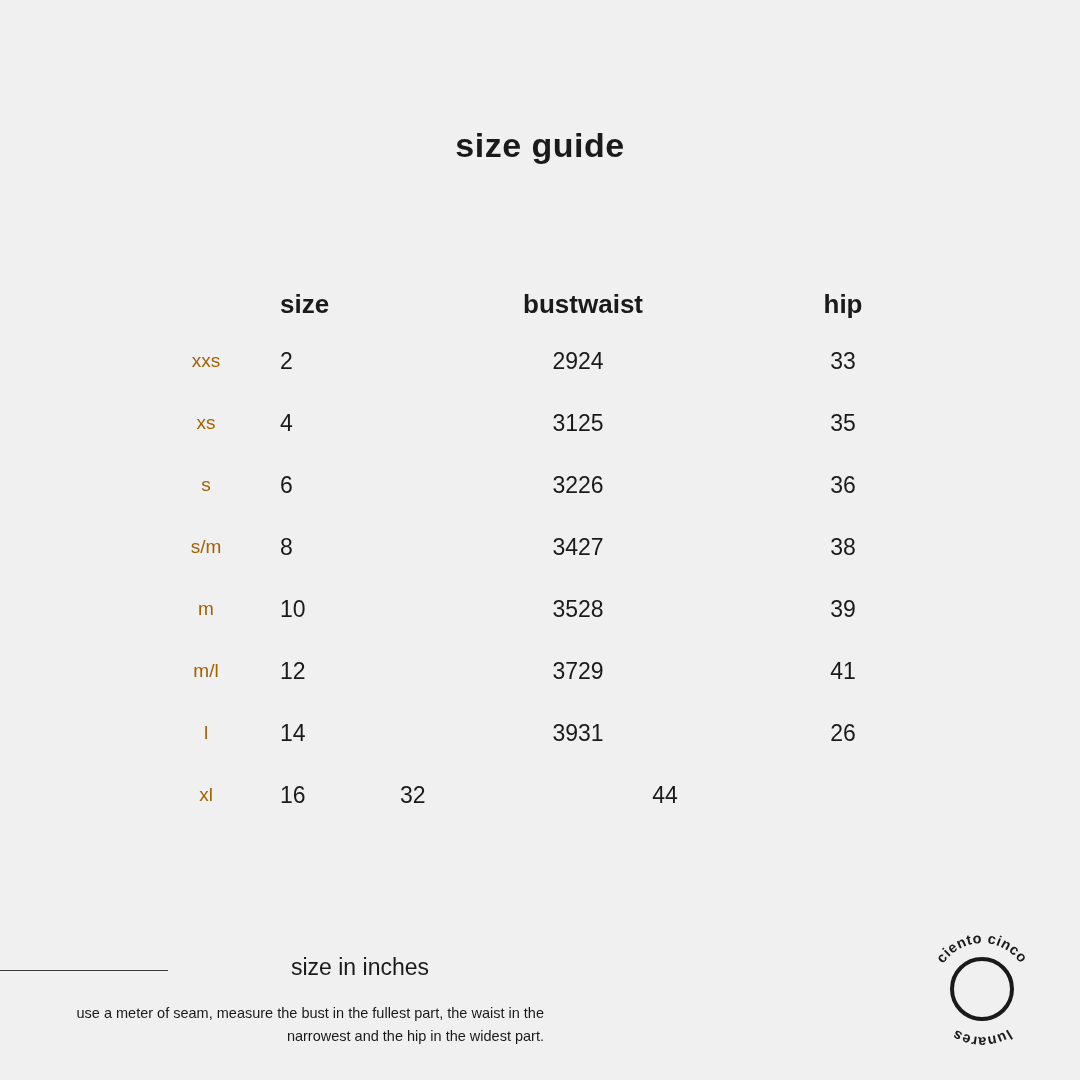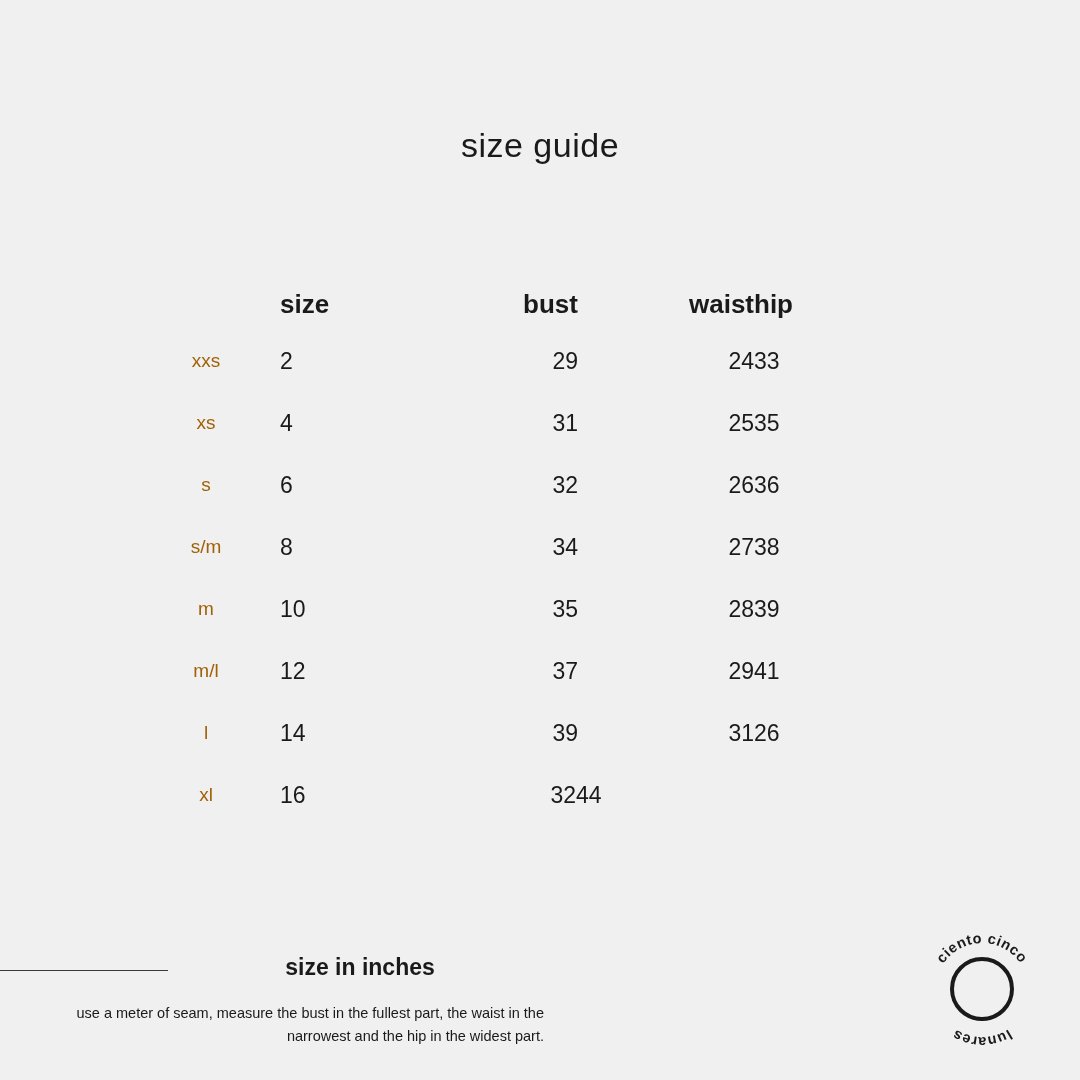--- a/index.html
+++ b/index.html
@@ -22,21 +22,21 @@
     height: 1080px;
   }
 
   .title {
     position: absolute;
     top: 126px;
     left: 0;
     width: 1080px;
     text-align: center;
     font-size: 34px;
-    font-weight: normal;
+    font-weight: bold;
     letter-spacing: 0.5px;
     box-sizing: border-box;
   }
 
   
   .table {
     position: absolute;
     top: 278px;
     left: 150px;
     width: 800px;
@@ -69,25 +69,25 @@
   .c-size {
     width: 120px;
     text-align: left;
   }
   .c-bust {
     width: 178px;
     text-align: right;
   }
   .c-waist {
     width: 176px;
-    text-align: right;
+    text-align: left;
   }
   .c-hip {
     width: 178px;
-    text-align: left;
+    text-align: center;
   }
 
   .head-row .c-size,
   .head-row .c-bust,
   .head-row .c-waist,
   .head-row .c-hip {
     font-weight: bold;
   }
 
   
@@ -99,21 +99,21 @@
     height: 1px;
     background: #3a3a3a;
   }
   .sub-title {
     position: absolute;
     top: 954px;
     left: 230px;
     width: 260px;
     text-align: center;
     font-size: 23px;
-    font-weight: bold;
+    font-weight: normal;
   }
   .note {
     position: absolute;
     top: 1002px;
     left: 24px;
     width: 520px;
     font-size: 14.5px;
     line-height: 1.6;
     color: #1a1a1a;
     text-align: right;

